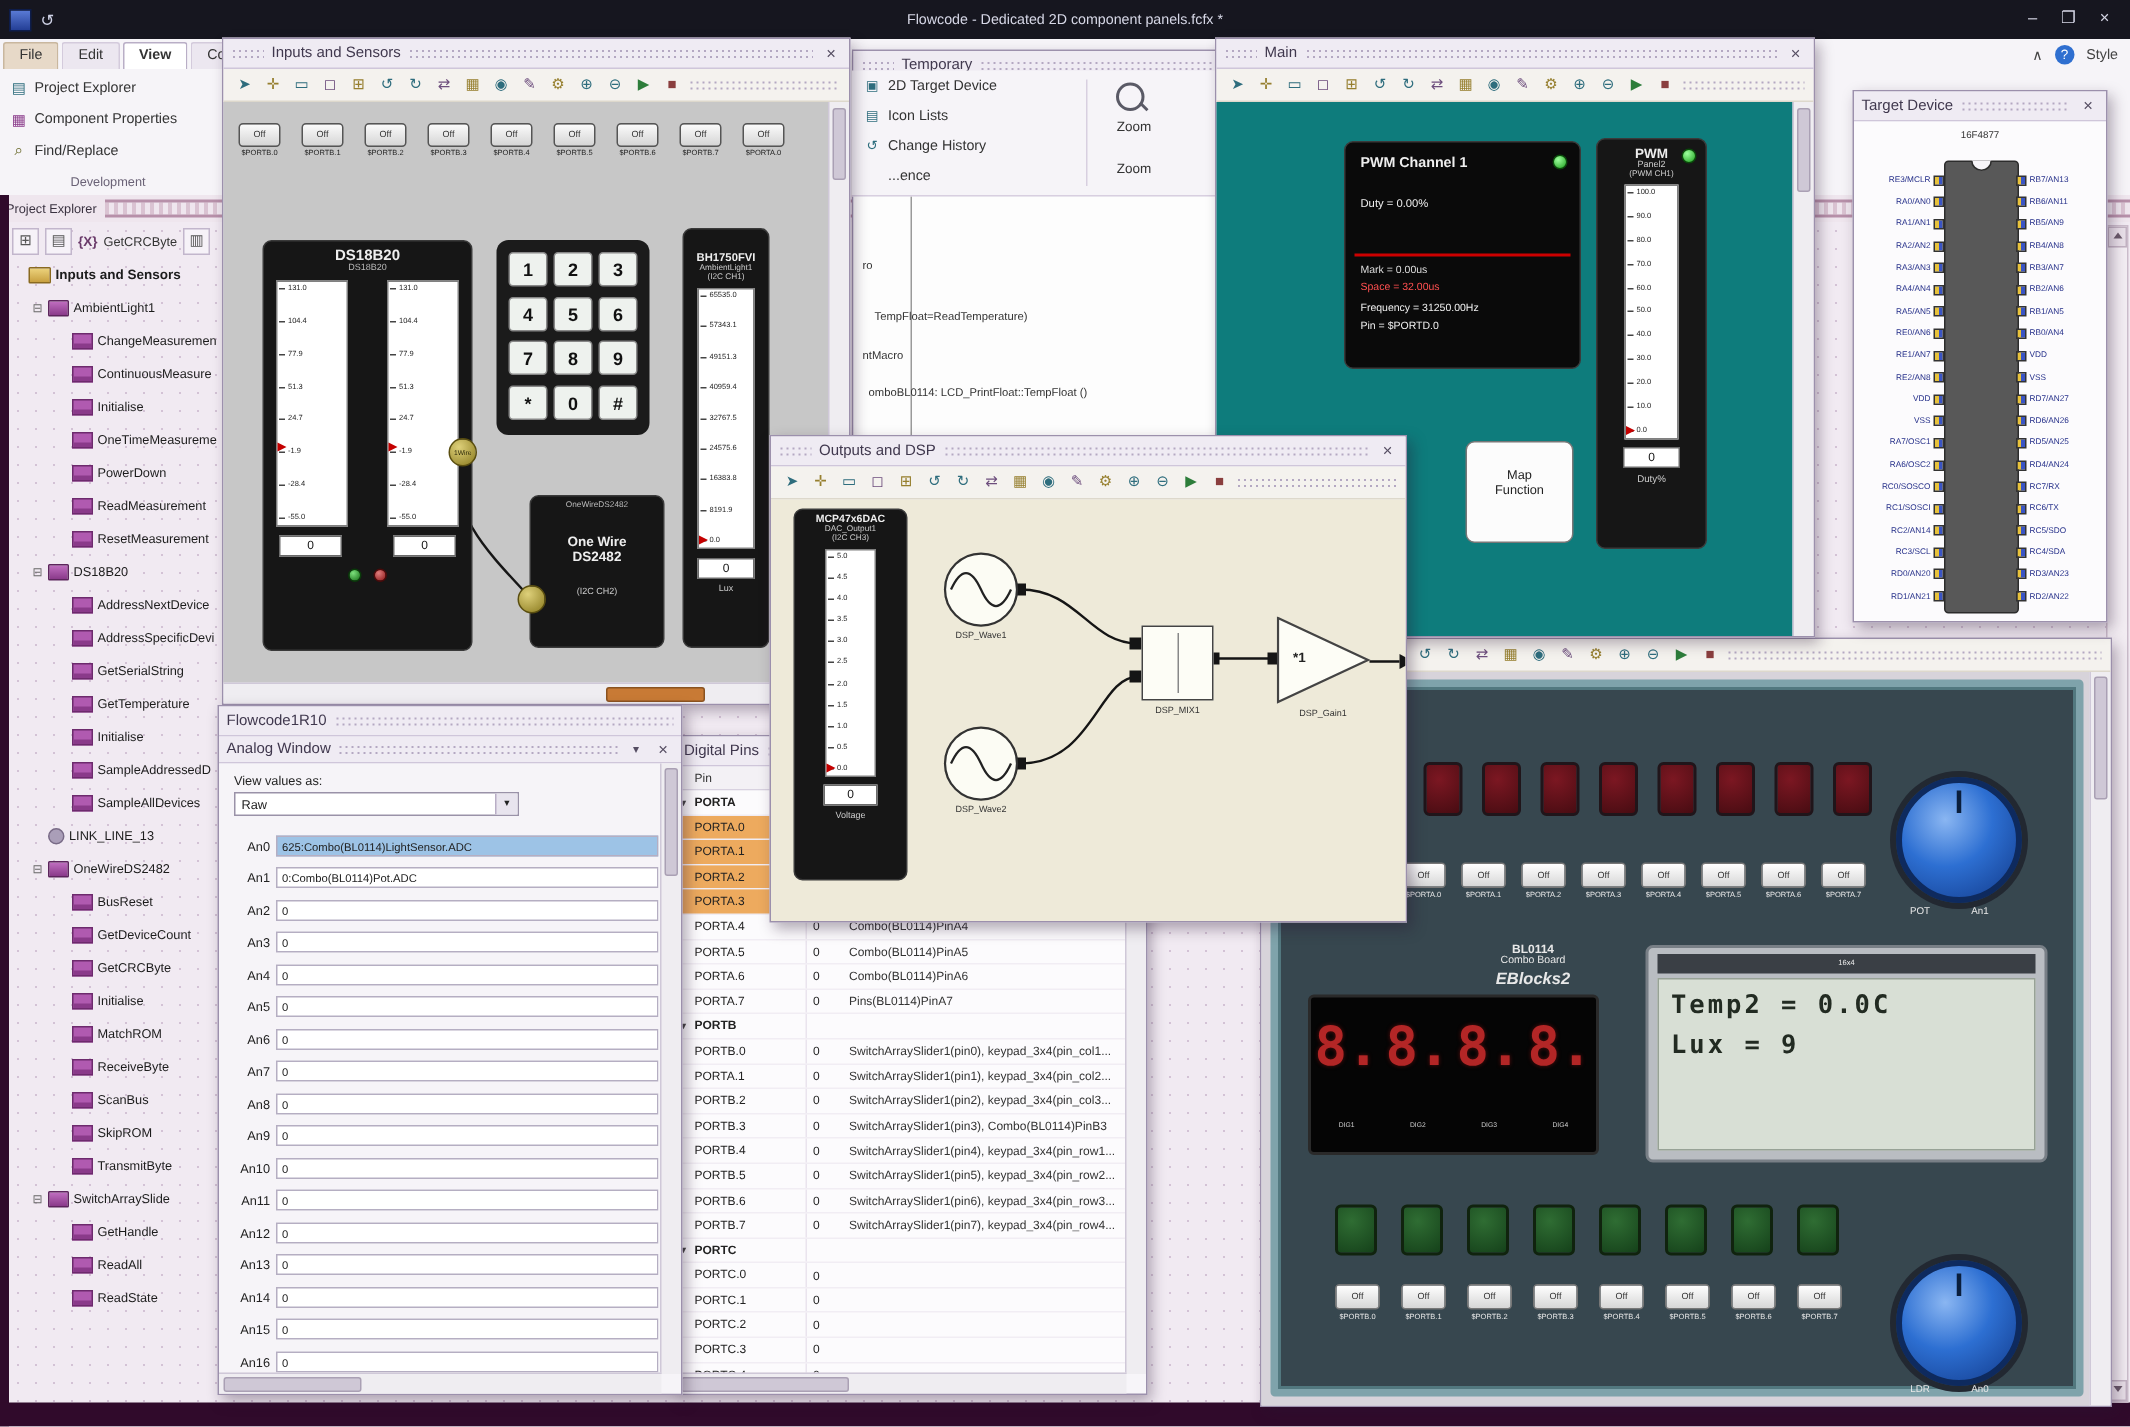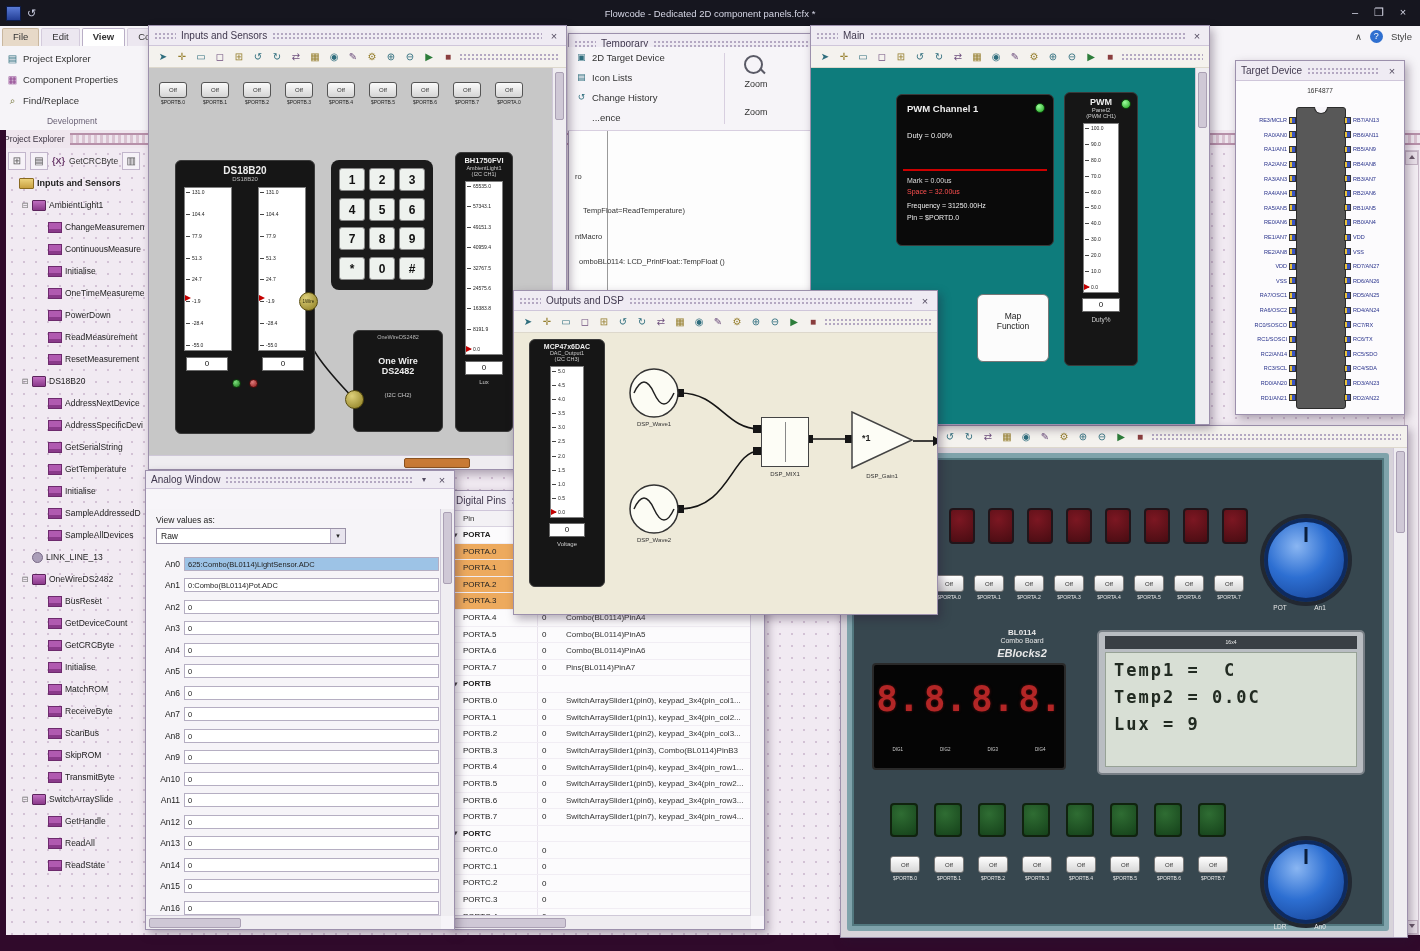--- a/index.html
+++ b/index.html
@@ -762,21 +762,20 @@
           <span>DIG2</span>
           <span>DIG3</span>
           <span>DIG4</span>
         </div>
       </div>
 
       <div class="lcd" style="left:245px;top:172px;width:268px;height:145px">
         <div class="lcd-head">16x4</div>
         <div class="lcd-screen">
 
-            <div class="lcd-line">Temp1 =  C</div>
             <div class="lcd-line">Temp2 = 0.0C</div>
             <div class="lcd-line">Lux = 9</div>
           </div>
       </div>
 
       <span class="led green" style="left:38px;top:345px"></span>
       <span class="led green" style="left:82px;top:345px"></span>
       <span class="led green" style="left:126px;top:345px"></span>
       <span class="led green" style="left:170px;top:345px"></span>
       <span class="led green" style="left:214px;top:345px"></span>
@@ -1028,21 +1027,21 @@
       </div>
 
     <div class="simblock" style="left:204px;top:262px;width:88px;height:100px">
       <div style="font-size:5.5px;color:#bbb;margin-top:3px">OneWireDS2482</div>
       <div class="sb-title" style="font-size:9px;margin-top:16px">One Wire</div>
       <div class="sb-title" style="font-size:9px">DS2482</div>
       <div style="font-size:6px;color:#ccc;margin-top:16px">(I2C CH2)</div>
     </div>
 
     <div class="simblock" style="left:306px;top:84px;width:56px;height:278px">
-      <div class="sb-title" style="font-size:7.5px;margin-top:3px">BH1750FVI</div>
+      <div class="sb-title" style="font-size:7.5px;margin-top:14px">BH1750FVI</div>
       <div style="font-size:5.5px;color:#ccc">AmbientLight1</div>
       <div style="font-size:5.5px;color:#ccc">(I2C CH1)</div>
       <div class="scalebox" style="width:36px;height:172px;margin-top:4px">
         <span class="redptr" style="bottom:2px"></span>
         <div class="ticks">
 
         <div class="tick">
               <span class="tickline"></span>
               <span>65535.0</span>
             </div>
@@ -1416,20 +1415,24 @@
 
         <div class="prow r">
           <span class="pad"></span>
           <span>RD2/AN22</span>
         </div>
       </div>
   </div>
 </div>
 
 <div class="panel" style="left:145px;top:470px;width:310px;height:460px;z-index:22">
+  <div class="ph">
+    <span>Flowcode1R10</span>
+    <span class="pdots"></span>
+  </div>
   <div class="ph" style="height:18px">
     <span>Analog Window</span>
     <span class="pdots"></span>
     <span class="pchev">▾</span>
     <span class="pclose">×</span>
   </div>
   <div style="position:absolute;left:0;top:38px;right:0;bottom:0;background:#f6f4f8">
     <div style="position:absolute;left:10px;top:6px;font-size:8.5px;color:#222">View values as:</div>
     <div style="position:absolute;left:10px;top:19px;width:190px;height:16px;background:#fff;border:1px solid #9a92a8;font-size:8.5px;line-height:15px;padding-left:4px;box-sizing:border-box">
       <span>Raw</span>

